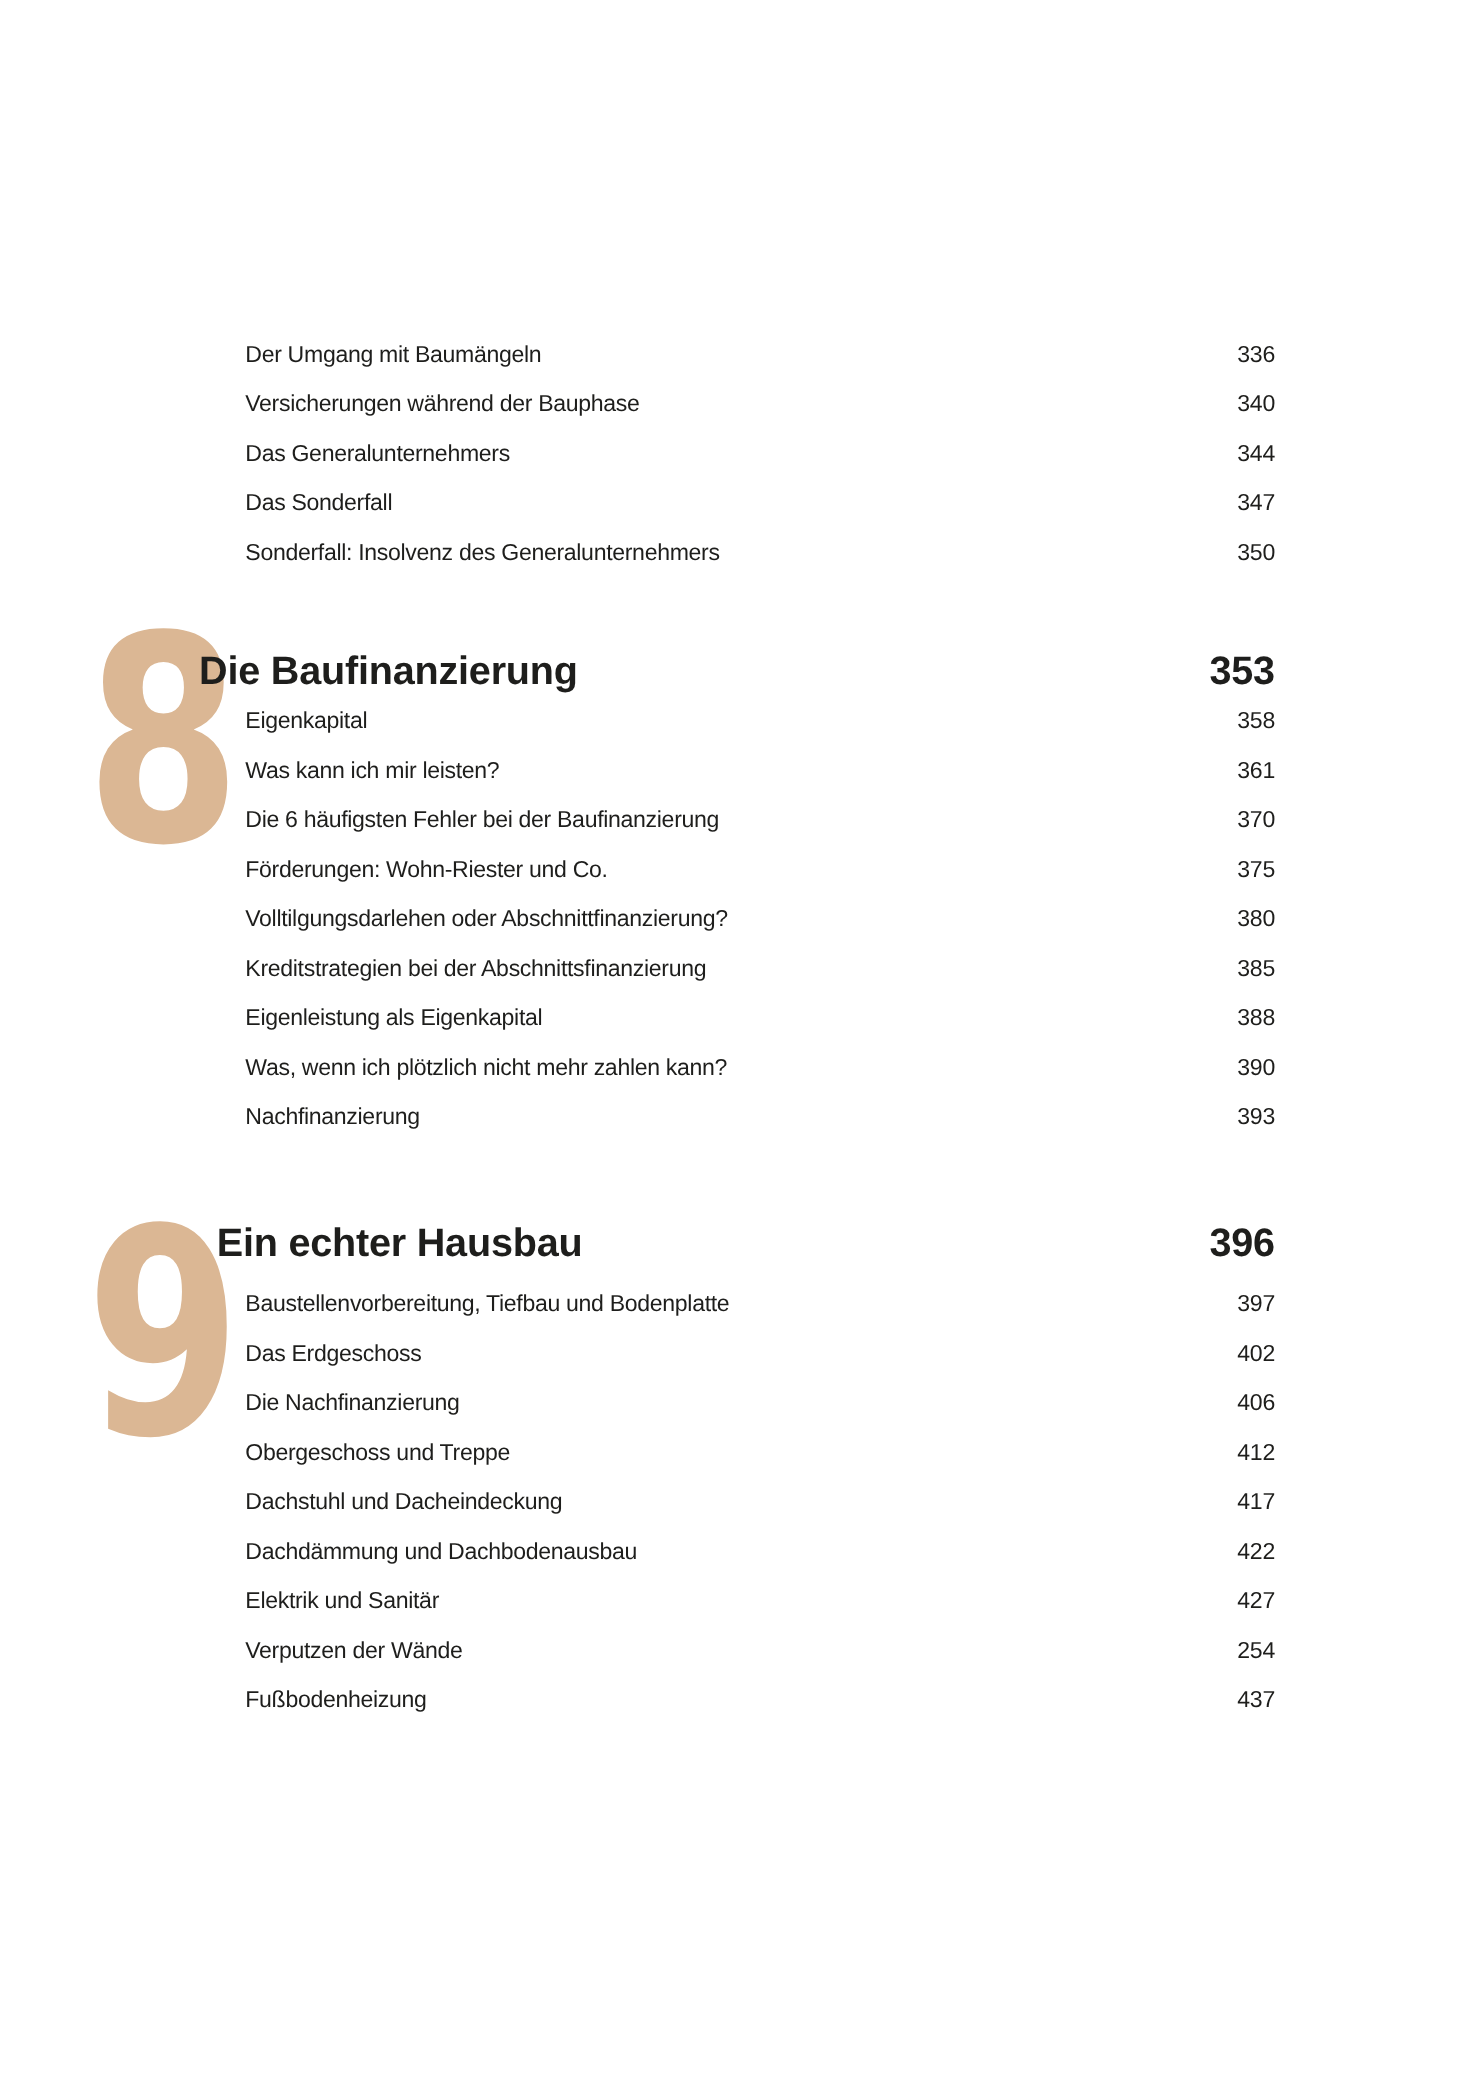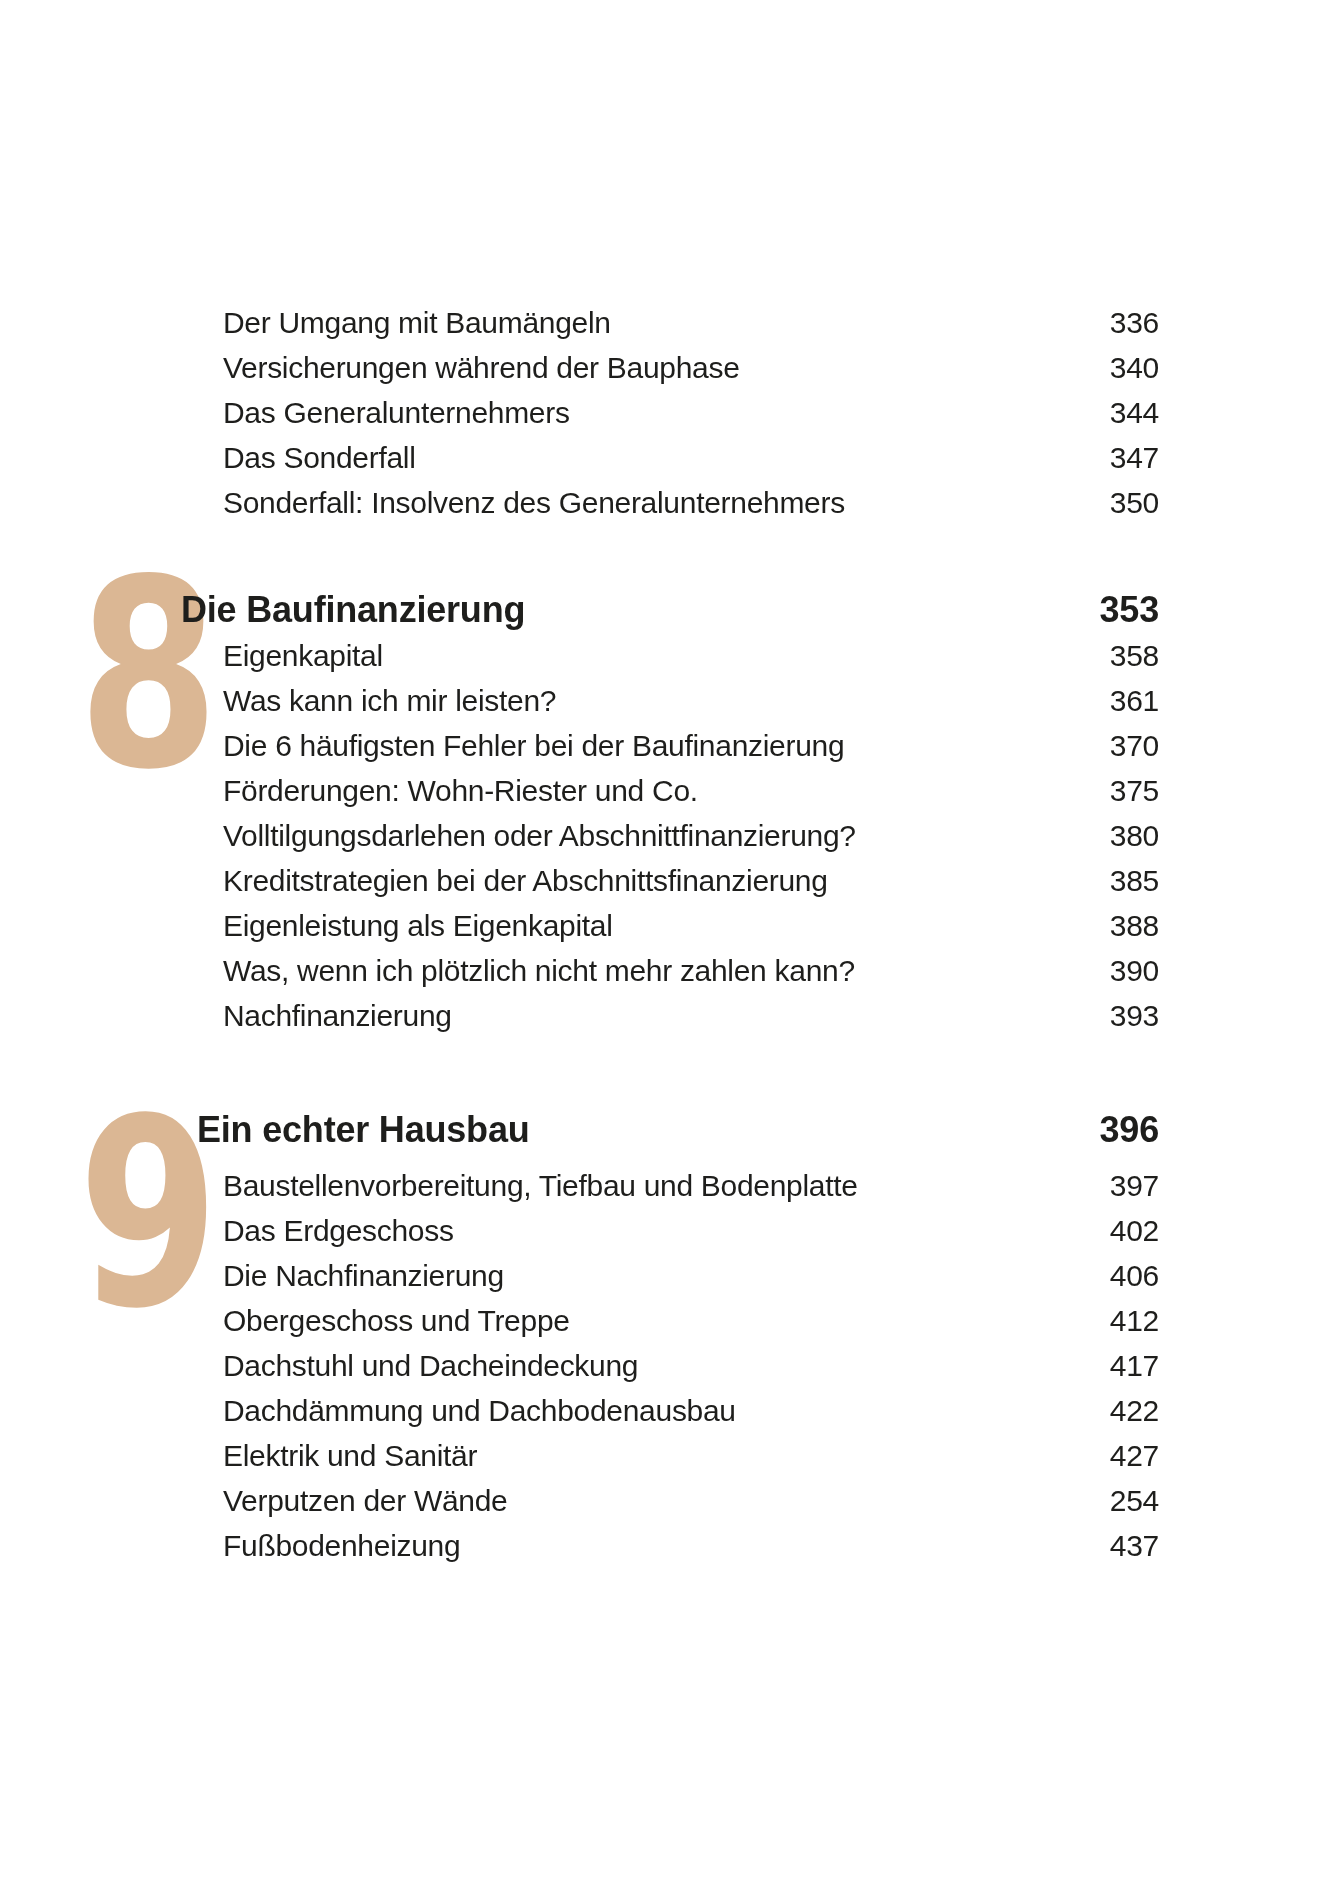--- a/index.html
+++ b/index.html
@@ -45,21 +45,21 @@
   .block.b-ch8-head { top: 587px; }
   .block.b-ch8-list { top: 633px; }
   .block.b-ch9-head { top: 1107px; margin-left: 16px; }
   .block.b-ch9-list { top: 1163px; }
 
   .row {
     height: 45px;
     display: flex;
     justify-content: space-between;
     align-items: center;
-    font-size: 30px;
+    font-size: 21px;
     letter-spacing: -0.3px;
     white-space: nowrap;
   }
   .row .pagenum { text-align: left; }
   .row.chapter {
     font-size: 36px;
     font-weight: 700;
     letter-spacing: -0.2px;
   }
 </style>

